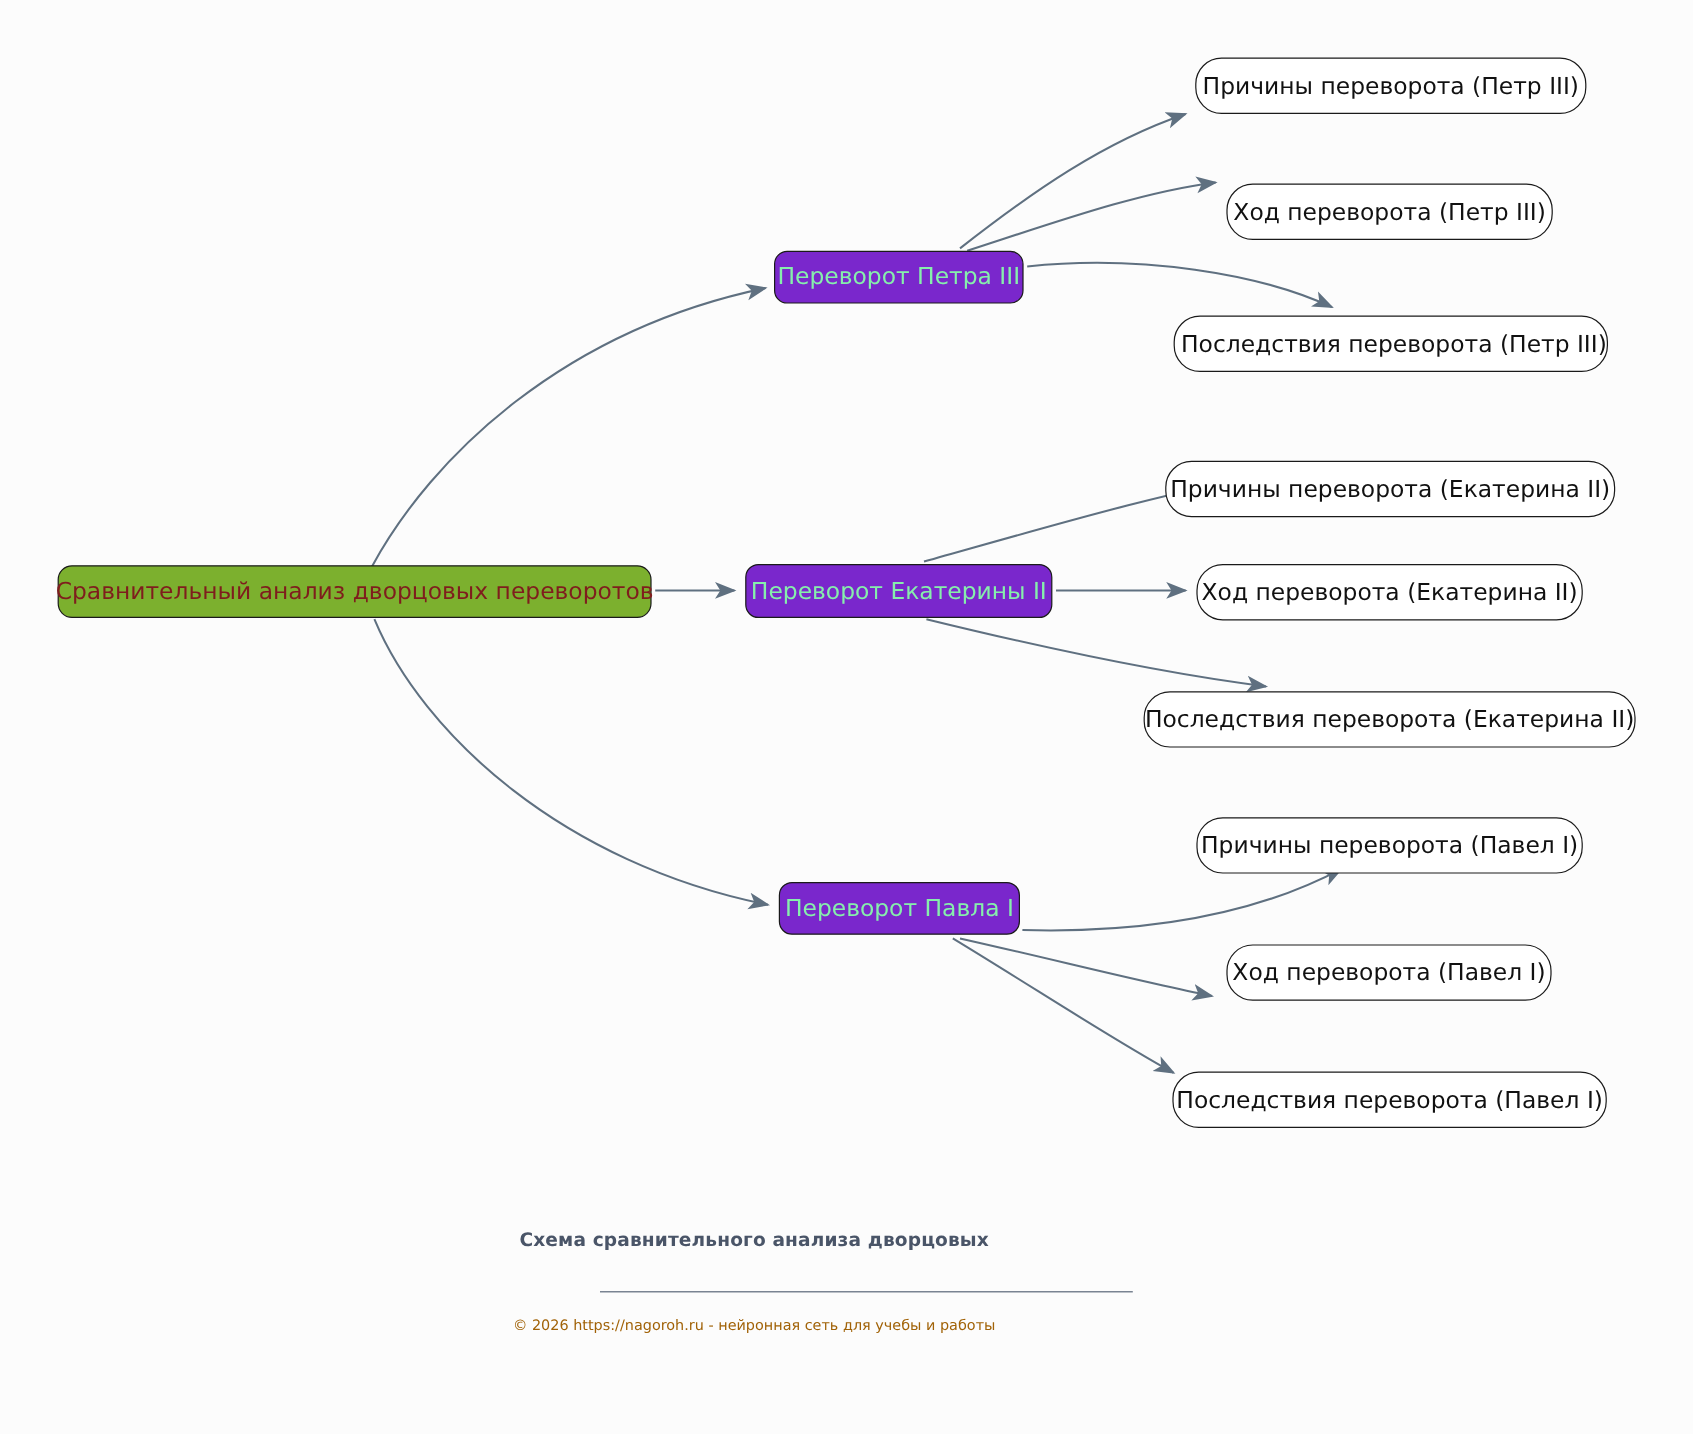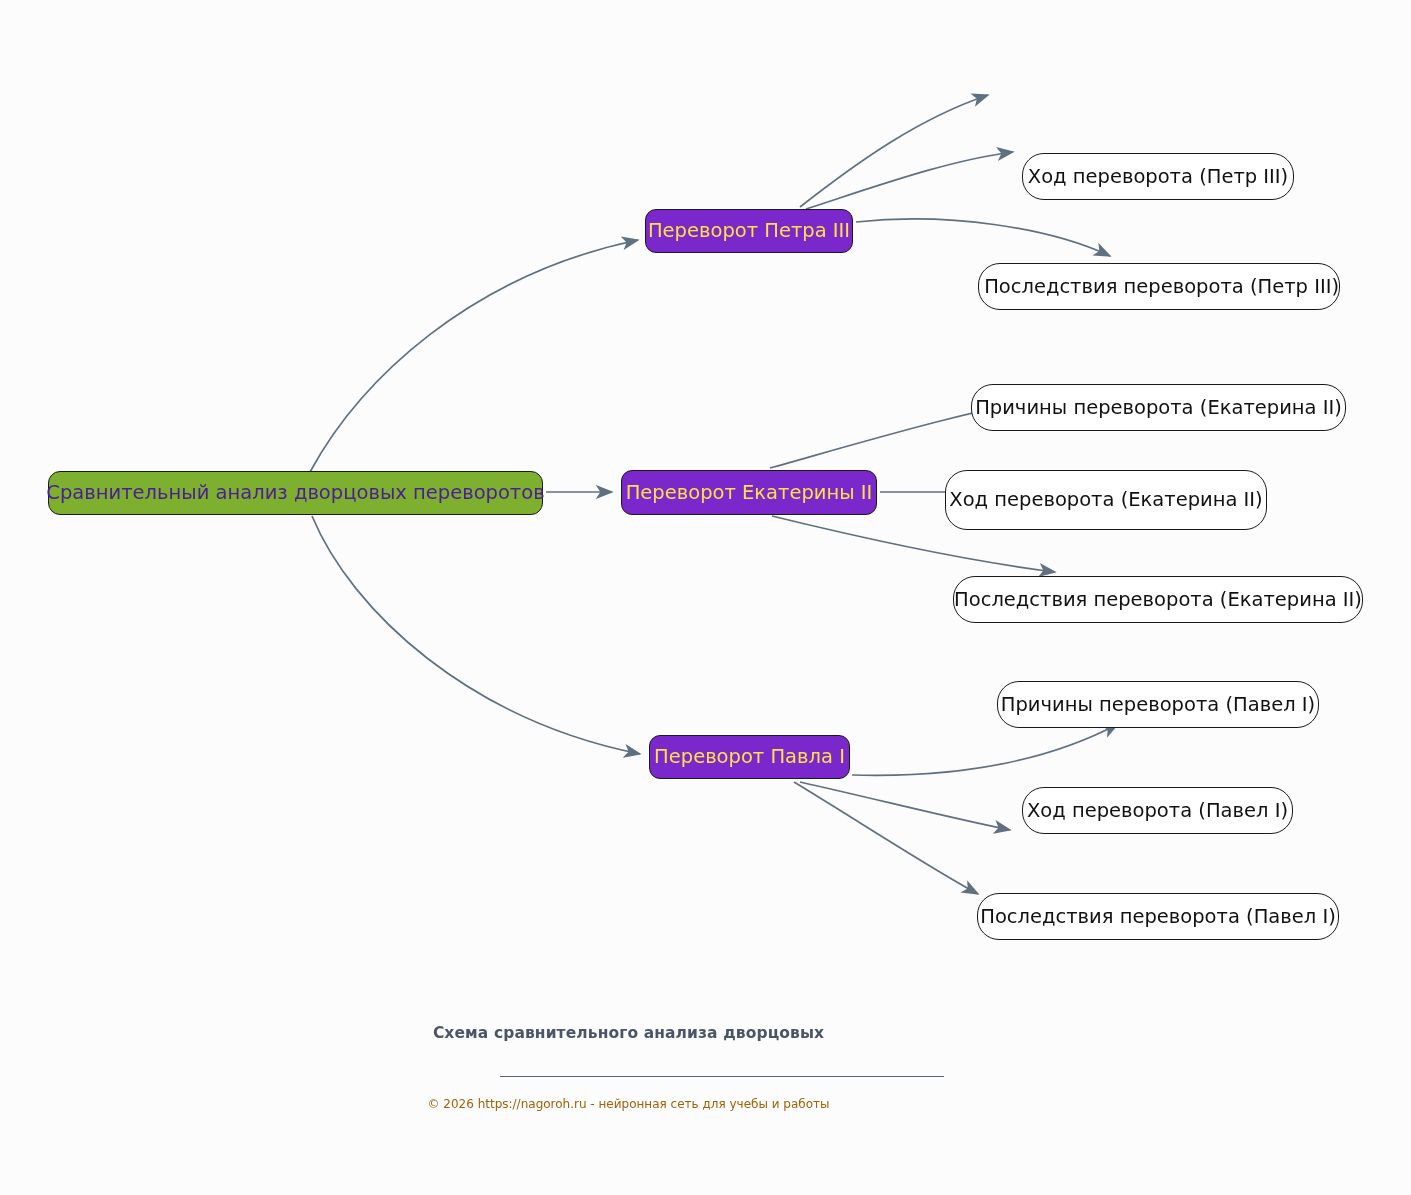--- a/index.html
+++ b/index.html
@@ -34,28 +34,28 @@
     display: flex;
     align-items: center;
     justify-content: center;
     white-space: nowrap;
     line-height: 1;
   }
   .node-root {
     background: #7CB02E;
     border: 1.6px solid #1a1a1a;
     border-radius: 12px;
-    color: #4c1d95;
+    color: #7f1d1d;
     font-size: 19.5px;
   }
   .node-branch {
     background: #7A27CC;
     border: 1.6px solid #1a1a1a;
     border-radius: 11px;
-    color: #fde047;
+    color: #86efac;
     font-size: 19.5px;
   }
   .node-leaf {
     background: #ffffff;
     border: 1.7px solid #1a1a1a;
     border-radius: 22px;
     color: #111111;
     font-size: 19.5px;
   }
   .footer {
@@ -117,34 +117,37 @@
     <path d="M 794,782 C 860,822 930,868 978,894" fill="none" stroke="#5f7080" stroke-width="1.7" marker-end="url(#ah)"></path>
   </svg>
 
   <div class="node node-root" style="left:48px; top:471px; width:495px; height:44px;">
     <span>Сравнительный анализ дворцовых переворотов</span>
   </div>
 
   <div class="node node-branch" style="left:645px; top:209px; width:208px; height:44px;">
     <span>Переворот Петра III</span>
   </div>
+  <div class="node node-leaf" style="left:996px; top:48px; width:326px; height:47px;">
+    <span>Причины переворота (Петр III)</span>
+  </div>
   <div class="node node-leaf" style="left:1022px; top:153px; width:272px; height:47px;">
     <span>Ход переворота (Петр III)</span>
   </div>
   <div class="node node-leaf" style="left:978px; top:263px; width:362px; height:47px;justify-content:flex-end;">
     <span>Последствия переворота (Петр III)</span>
   </div>
 
   <div class="node node-branch" style="left:621px; top:470px; width:256px; height:45px;">
     <span>Переворот Екатерины II</span>
   </div>
   <div class="node node-leaf" style="left:971px; top:384px; width:375px; height:47px;">
     <span>Причины переворота (Екатерина II)</span>
   </div>
-  <div class="node node-leaf" style="left:945px; top:470px; width:322px; height:60px;">
+  <div class="node node-leaf" style="left:997px; top:470px; width:322px; height:47px;">
     <span>Ход переворота (Екатерина II)</span>
   </div>
   <div class="node node-leaf" style="left:953px; top:576px; width:410px; height:47px;">
     <span>Последствия переворота (Екатерина II)</span>
   </div>
 
   <div class="node node-branch" style="left:649px; top:735px; width:201px; height:44px;">
     <span>Переворот Павла I</span>
   </div>
   <div class="node node-leaf" style="left:997px; top:681px; width:322px; height:47px;">

